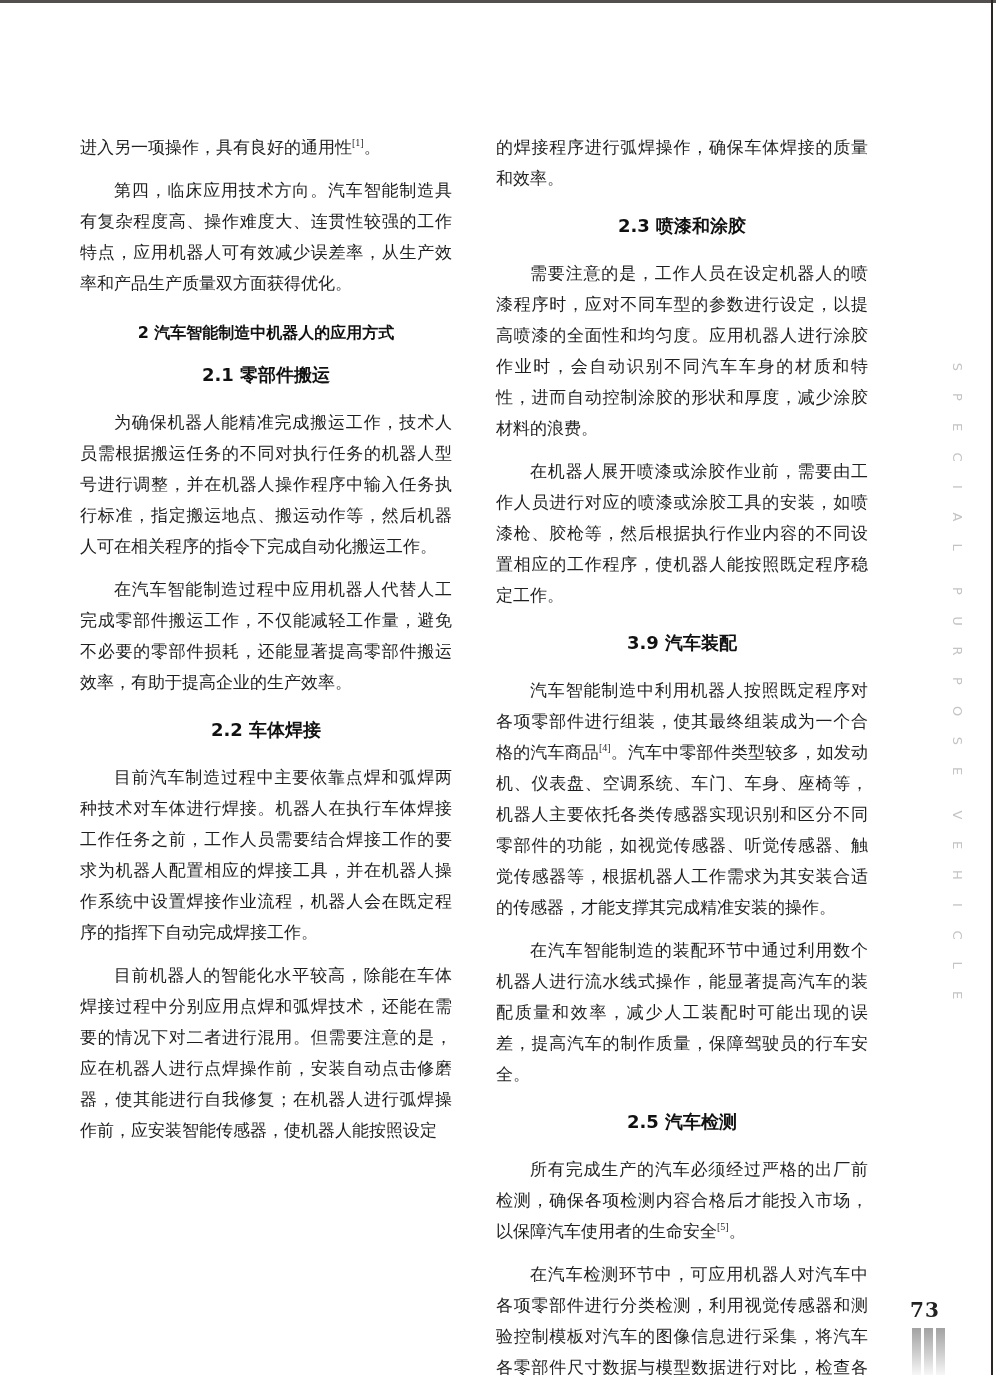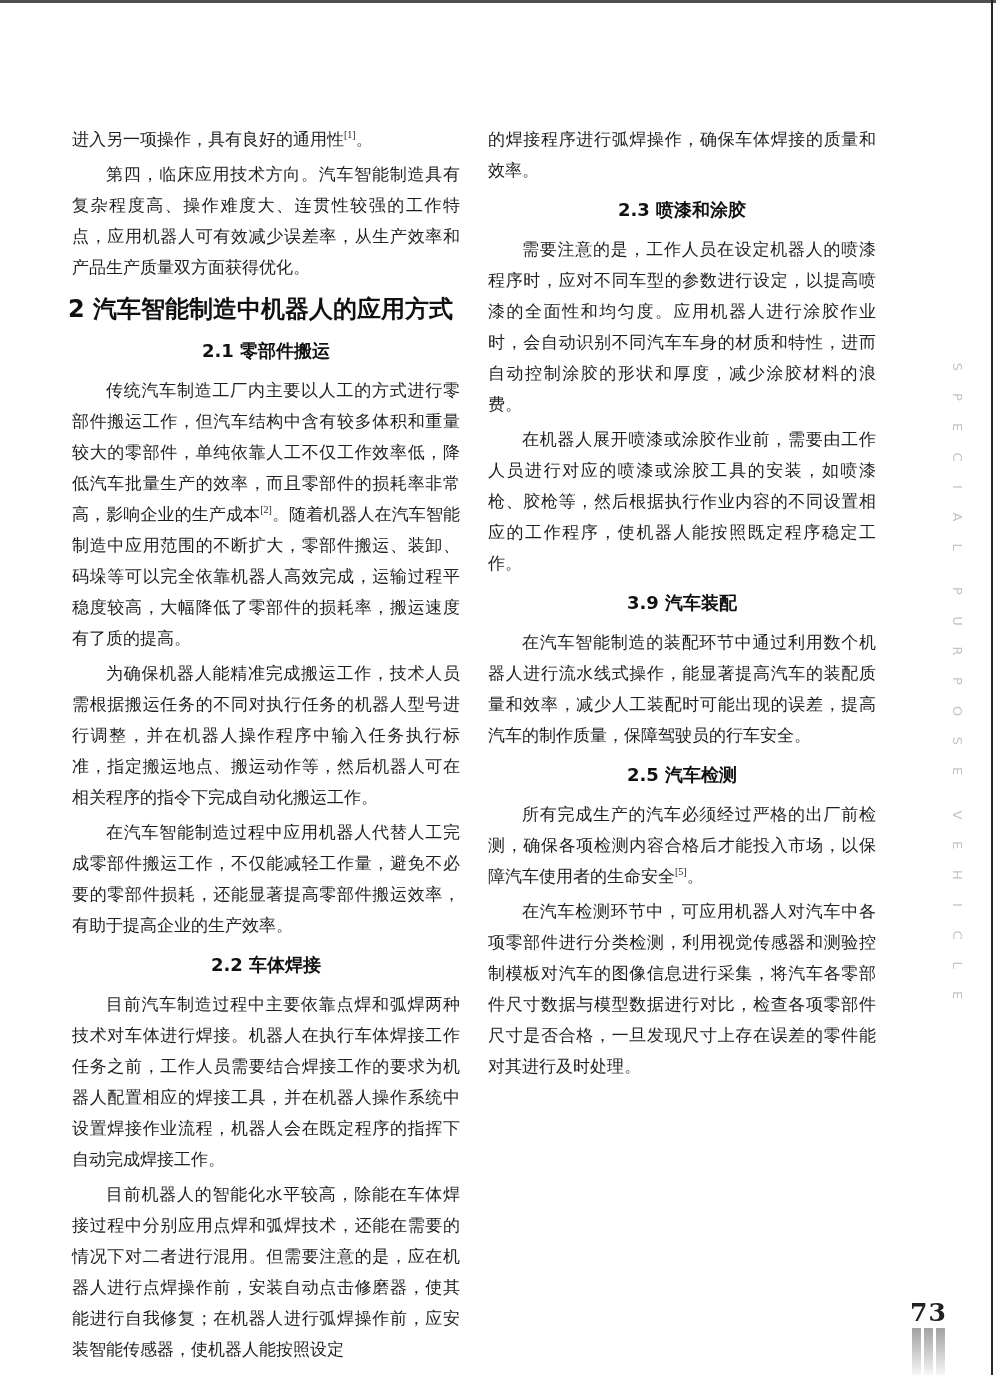--- a/index.html
+++ b/index.html
@@ -19,26 +19,26 @@
     position:absolute;left:991px;top:0;width:2px;height:1375px;
     background:#2b2626;
   }
   .col{
     position:absolute;top:120px;width:396px;
     font-size:17px;line-height:31px;
     text-align:justify;
   }
   .col-left{left:68px;}
   .col-right{left:484px;}
-  .col p{margin:4px;text-indent:2em;}
+  .col p{margin:12px;text-indent:2em;}
   .col p.cont{text-indent:0;}
   .col h2{
     margin:0;font-family:"DejaVu Sans","Liberation Sans",sans-serif;
-    font-size:24px;font-weight:bold;line-height:44px;color:#111;
-    text-align:left;
+    font-size:16px;font-weight:bold;line-height:44px;color:#111;
+    text-align:center;
   }
   .col h3{
     margin:0;font-family:"DejaVu Sans","Liberation Sans",sans-serif;
     font-size:18px;font-weight:bold;line-height:40px;color:#111;
     text-align:center;
   }
   .col sup{
     font-size:10px;line-height:0;vertical-align:super;
   }
   .side-text{
@@ -49,21 +49,21 @@
   }
   .side-letter{
     height:30px;width:16px;
     display:flex;align-items:center;justify-content:center;
     transform:rotate(90deg);
   }
   .side-word{display:flex;flex-direction:column;align-items:center;margin-bottom:14px;}
   .page-number{
     position:absolute;left:910px;top:1298px;width:30px;
     font-family:"DejaVu Serif","Liberation Serif",serif;
-    font-size:25px;font-weight:bold;color:#222;
+    font-size:20px;font-weight:bold;color:#222;
     text-align:center;letter-spacing:1px;
   }
   .footer-bars{
     position:absolute;left:912px;top:1328px;
     display:flex;gap:3px;
   }
   .footer-bar{
     width:9px;height:47px;
     background:linear-gradient(to bottom,#a2a2a2 0%,#cfcfcf 55%,#f7f7f7 100%);
   }
@@ -73,33 +73,33 @@
 
 <div class="page">
   <div class="top-rule"></div>
   <div class="right-rule"></div>
 
   <div class="col col-left" id="col-left">
       <p class="cont">进入另一项操作，具有良好的通用性<sup>[1]</sup>。</p>
       <p>第四，临床应用技术方向。汽车智能制造具有复杂程度高、操作难度大、连贯性较强的工作特点，应用机器人可有效减少误差率，从生产效率和产品生产质量双方面获得优化。</p>
       <h2>2 汽车智能制造中机器人的应用方式</h2>
       <h3>2.1 零部件搬运</h3>
-      <p>传统汽车制造工厂内主要以人工的方式进行零部件搬运工作，但汽车结构中含有较多体积和重量较大的零部件，单纯依靠人工不仅工作效率低，降低汽车批量生产的效率，而且零部件的损耗率非常高，影响企业的生产成本<sup>[2]</sup>。随着机器人在汽车智能制造中应用范围的不断扩大，零部件搬运、装卸、码垛等可以完全依靠机器人高效完成，运输过程平稳度较高，大幅降低了零部件的损耗率，搬运速度有了质的提高。</p>
       <p>为确保机器人能精准完成搬运工作，技术人员需根据搬运任务的不同对执行任务的机器人型号进行调整，并在机器人操作程序中输入任务执行标准，指定搬运地点、搬运动作等，然后机器人可在相关程序的指令下完成自动化搬运工作。</p>
       <p>在汽车智能制造过程中应用机器人代替人工完成零部件搬运工作，不仅能减轻工作量，避免不必要的零部件损耗，还能显著提高零部件搬运效率，有助于提高企业的生产效率。</p>
       <h3>2.2 车体焊接</h3>
       <p>目前汽车制造过程中主要依靠点焊和弧焊两种技术对车体进行焊接。机器人在执行车体焊接工作任务之前，工作人员需要结合焊接工作的要求为机器人配置相应的焊接工具，并在机器人操作系统中设置焊接作业流程，机器人会在既定程序的指挥下自动完成焊接工作。</p>
       <p>目前机器人的智能化水平较高，除能在车体焊接过程中分别应用点焊和弧焊技术，还能在需要的情况下对二者进行混用。但需要注意的是，应在机器人进行点焊操作前，安装自动点击修磨器，使其能进行自我修复；在机器人进行弧焊操作前，应安装智能传感器，使机器人能按照设定</p>
     </div>
   <div class="col col-right" id="col-right">
       <p class="cont">的焊接程序进行弧焊操作，确保车体焊接的质量和效率。</p>
       <h3>2.3 喷漆和涂胶</h3>
       <p>需要注意的是，工作人员在设定机器人的喷漆程序时，应对不同车型的参数进行设定，以提高喷漆的全面性和均匀度。应用机器人进行涂胶作业时，会自动识别不同汽车车身的材质和特性，进而自动控制涂胶的形状和厚度，减少涂胶材料的浪费。</p>
       <p>在机器人展开喷漆或涂胶作业前，需要由工作人员进行对应的喷漆或涂胶工具的安装，如喷漆枪、胶枪等，然后根据执行作业内容的不同设置相应的工作程序，使机器人能按照既定程序稳定工作。</p>
       <h3>3.9 汽车装配</h3>
+      <p>汽车智能制造中利用机器人按照既定程序对各项零部件进行组装，使其最终组装成为一个合格的汽车商品<sup>[4]</sup>。汽车中零部件类型较多，如发动机、仪表盘、空调系统、车门、车身、座椅等，机器人主要依托各类传感器实现识别和区分不同零部件的功能，如视觉传感器、听觉传感器、触觉传感器等，根据机器人工作需求为其安装合适的传感器，才能支撑其完成精准安装的操作。</p>
       <p>在汽车智能制造的装配环节中通过利用数个机器人进行流水线式操作，能显著提高汽车的装配质量和效率，减少人工装配时可能出现的误差，提高汽车的制作质量，保障驾驶员的行车安全。</p>
       <h3>2.5 汽车检测</h3>
       <p>所有完成生产的汽车必须经过严格的出厂前检测，确保各项检测内容合格后才能投入市场，以保障汽车使用者的生命安全<sup>[5]</sup>。</p>
       <p>在汽车检测环节中，可应用机器人对汽车中各项零部件进行分类检测，利用视觉传感器和测验控制模板对汽车的图像信息进行采集，将汽车各零部件尺寸数据与模型数据进行对比，检查各项零部件尺寸是否合格，一旦发现尺寸上存在误差的零件能对其进行及时处理。</p>
     </div>
 
   <div class="side-text" id="side-text">
       <div class="side-word">
         <span class="side-letter">S</span>
         <span class="side-letter">P</span>

